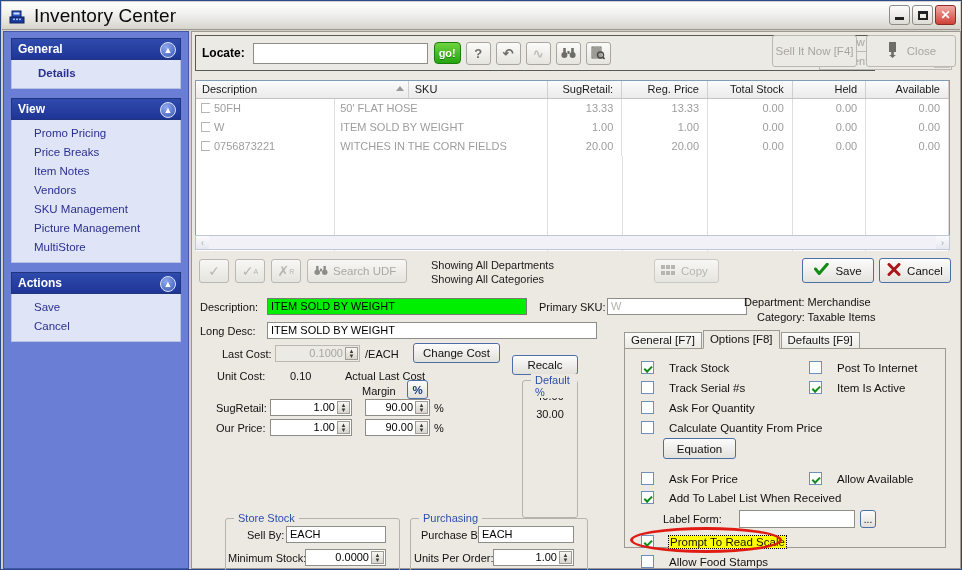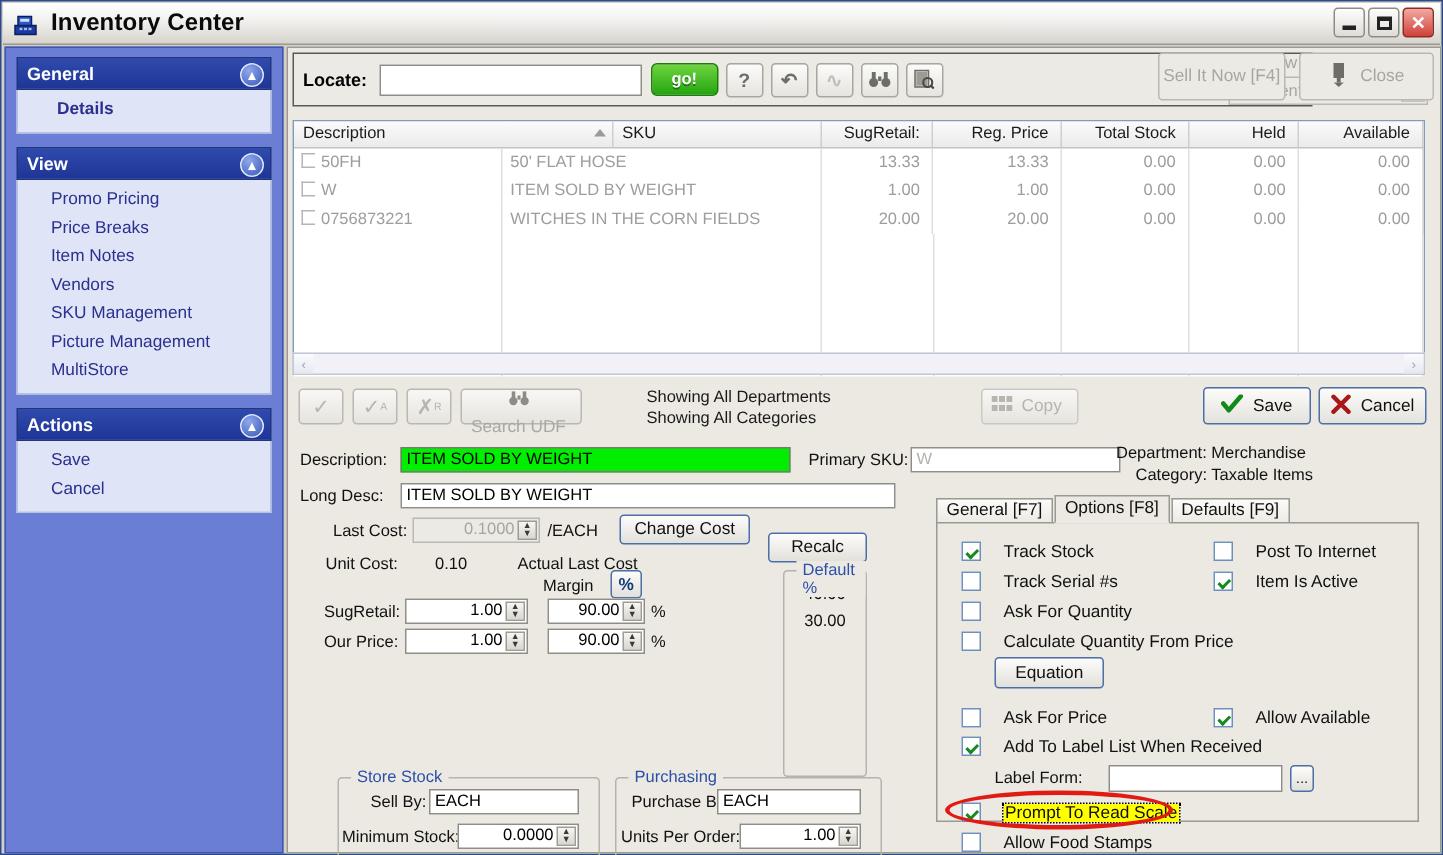--- a/index.html
+++ b/index.html
@@ -19,21 +19,21 @@
   }
   
   .titlebar {
     position: absolute; left: 1px; top: 1px; width: 958px; height: 28px;
     background: linear-gradient(to bottom, #ffffff 0%, #f2f2f0 40%, #e3e1dc 75%, #d6d3cc 100%);
     border-bottom: 1px solid #9a9a93;
     display: flex; align-items: center;
   }
   .title-icon { width: 18px; height: 18px; margin-left: 6px; position: relative; }
   .title-text {
-    margin-left: 8px; font-size: 16px; font-weight: bold; color: #0a0a0a;
+    margin-left: 8px; font-size: 19px; font-weight: normal; color: #0a0a0a;
     letter-spacing: .1px;
   }
   .winbtns { position: absolute; right: 4px; top: 3px; display: flex; gap: 2px; }
   .winbtn {
     width: 21px; height: 20px; border: 1px solid #8d8d86;
     background: linear-gradient(to bottom,#fdfdfd,#dedcd6);
     border-radius: 3px; position: relative;
   }
   .winbtn.close { background: linear-gradient(to bottom,#f1a9a3,#cf4238); border-color: #8e2c24; }
   .winbtn .gl { position: absolute; left:0; top:0; right:0; bottom:0;
@@ -82,21 +82,21 @@
     position: absolute; left: 3px; top: 3px; width: 680px; height: 36px;
     background: #eceae4; border: 1px solid #5a5a55;
     display: flex; align-items: center; padding: 0 6px;
   }
   .locate-label { font-weight: bold; font-size: 12px; color:#000; margin-right: 8px; }
   .locate-input {
     width: 175px; height: 21px; border: 1px solid #8e8e88; background:#fff;
     font-family:"Liberation Sans",sans-serif; font-size: 11px; padding: 0 3px;
   }
   .go-btn {
-    width: 45px; height: 22px; margin-left: 6px;
+    width: 27px; height: 22px; margin-left: 6px;
     background: linear-gradient(to bottom,#6fd43f,#23a510);
     border: 1px solid #1d7d0c; border-radius: 4px;
     color:#fff; font-weight:bold; font-size:11px; line-height:20px; text-align:center;
     text-shadow: 0 1px 0 rgba(0,0,0,.35);
   }
   .tb-btn {
     width: 25px; height: 23px; margin-left: 5px;
     background: linear-gradient(to bottom,#fbfbfa,#e6e4de);
     border: 1px solid #a8a69f; border-radius: 3px;
     display:flex; align-items:center; justify-content:center;
@@ -161,21 +161,21 @@
   .midbar { position:absolute; left:3px; top:222px; width:755px; height:38px; }
   .sm-btn {
     width: 30px; height: 24px; background:linear-gradient(to bottom,#f8f7f5,#e6e4de);
     border:1px solid #b9b8b2; border-radius:3px; display:flex;align-items:center;justify-content:center;
     color:#b6b5af; font-size:14px; position:relative;
   }
   .sm-btn sub { font-size: 7px; }
   .udf-btn {
     height:24px; padding: 0 10px 0 6px; background:linear-gradient(to bottom,#f8f7f5,#e6e4de);
     border:1px solid #b9b8b2; border-radius:3px; display:flex;align-items:center; gap:5px;
-    color:#a9a8a2; font-size:11.5px;flex-direction:column;
+    color:#a9a8a2; font-size:11.5px;
   }
   .showing { font-size:11px; color:#1a1a1a; line-height:14px; }
   .copy-btn {
     height:24px; padding:0 10px 0 6px; background:linear-gradient(to bottom,#f8f7f5,#e6e4de);
     border:1px solid #cac9c3; border-radius:3px; display:flex;align-items:center;gap:6px;
     color:#b6b5af; font-size:11.5px;
   }
   .act-btn {
     height:25px; width:72px; background:linear-gradient(to bottom,#fcfcfb,#e4e2dc);
     border:1px solid #4c6fa8; border-radius:3px; display:flex;align-items:center;justify-content:center;

